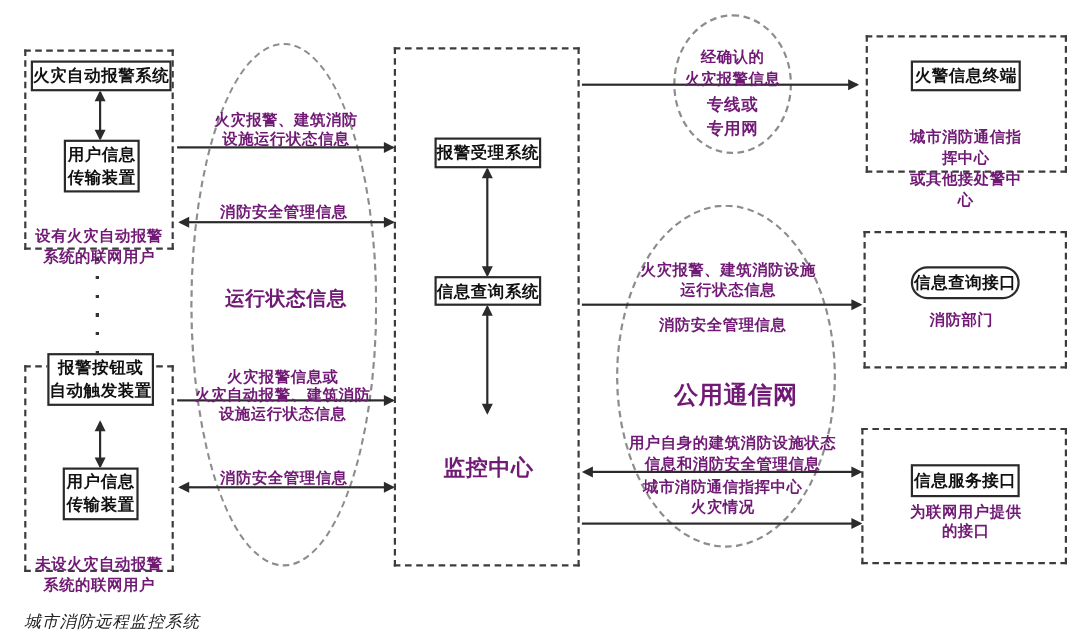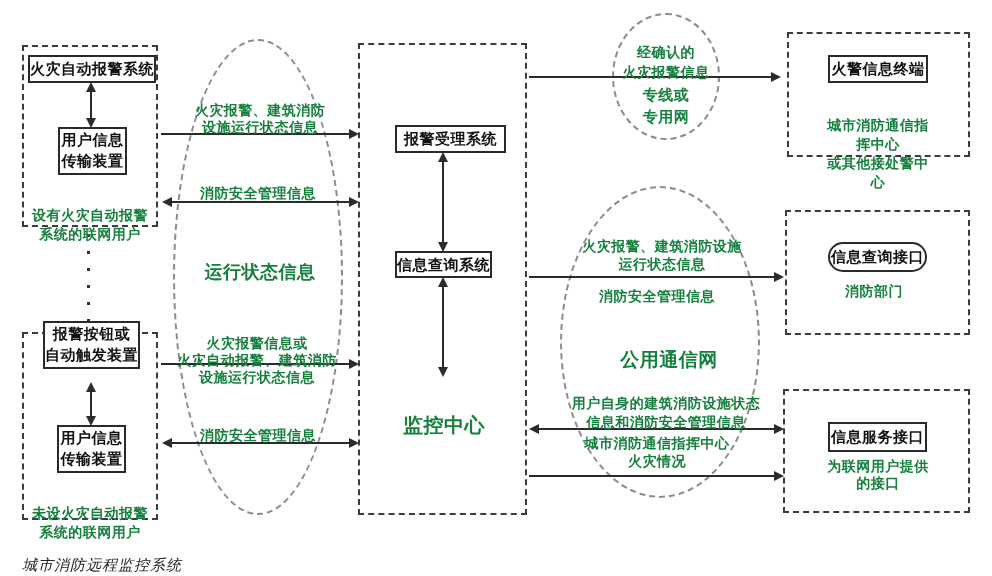--- a/index.html
+++ b/index.html
@@ -15,25 +15,25 @@
   .sbox{
     position:absolute;border:2px solid #2a2a2a;background:#ffffff;box-sizing:border-box;
     display:flex;align-items:center;justify-content:center;text-align:center;
     font-size:15px;font-weight:600;line-height:20px;letter-spacing:0.5px;
     color:#111;white-space:pre-line;
   }
   
   .lbl{
     position:absolute;transform:translateX(-50%);text-align:center;
     font-size:14px;font-weight:600;line-height:17px;letter-spacing:0.5px;
-    color:#15803d;white-space:pre-line;
+    color:#701a75;white-space:pre-line;
   }
   .lbl.big{font-size:18px;line-height:22px;}
   .lbl.center-title{font-size:20px;line-height:24px;}
-  .lbl.net2{font-size:19px;line-height:21px;}
+  .lbl.net2{font-size:22px;line-height:21px;}
   .lbl.ellipse-name{font-size:15px;line-height:22px;}
   .lbl.boxnote{font-size:14px;line-height:19px;margin-top:25px;}
   .lbl.rnote{line-height:19px;}
   .lbl.rnote2{line-height:18px;}
   
   .harrow{position:absolute;height:10px;}
   .harrow .hl{position:absolute;left:1px;right:1px;top:4px;border-top:2px solid #2b2b2b;}
   .hd{position:absolute;width:0;height:0;}
   .harrow .hd.r{right:-1px;top:0;border-top:5px solid transparent;border-bottom:5px solid transparent;border-left:10px solid #2b2b2b;}
   .harrow .hd.l{left:-1px;top:0;border-top:5px solid transparent;border-bottom:5px solid transparent;border-right:10px solid #2b2b2b;}
@@ -127,21 +127,21 @@
     <i class="hd d"></i>
   </div>
 
   <div class="sbox" style="left:28px;top:55px;width:128px;height:28px;">火灾自动报警系统</div>
   <div class="sbox" style="left:58px;top:127px;width:69px;height:48px;line-height:21px;">用户信息
 传输装置</div>
   <div class="sbox" style="left:43px;top:321px;width:97px;height:48px;line-height:21px;">报警按钮或
 自动触发装置</div>
   <div class="sbox" style="left:57px;top:425px;width:69px;height:48px;line-height:21px;">用户信息
 传输装置</div>
-  <div class="sbox" style="left:395px;top:125px;width:111px;height:28px;">报警受理系统</div>
+  <div class="sbox" style="left:395px;top:125px;width:97px;height:28px;">报警受理系统</div>
   <div class="sbox" style="left:395px;top:251px;width:97px;height:27px;">信息查询系统</div>
   <div class="sbox" style="left:828px;top:55px;width:100px;height:28px;">火警信息终端</div>
   <div class="sbox" style="left:828px;top:242px;width:99px;height:30px;border-radius:15px;">信息查询接口</div>
   <div class="sbox" style="left:828px;top:422px;width:99px;height:30px;">信息服务接口</div>
 
   <div class="lbl boxnote" style="left:90px;top:181px;">设有火灾自动报警
 系统的联网用户</div>
   <div class="lbl boxnote" style="left:90px;top:479px;">未设火灾自动报警
 系统的联网用户</div>
   <div class="lbl big" style="left:260px;top:261px;">运行状态信息</div>

